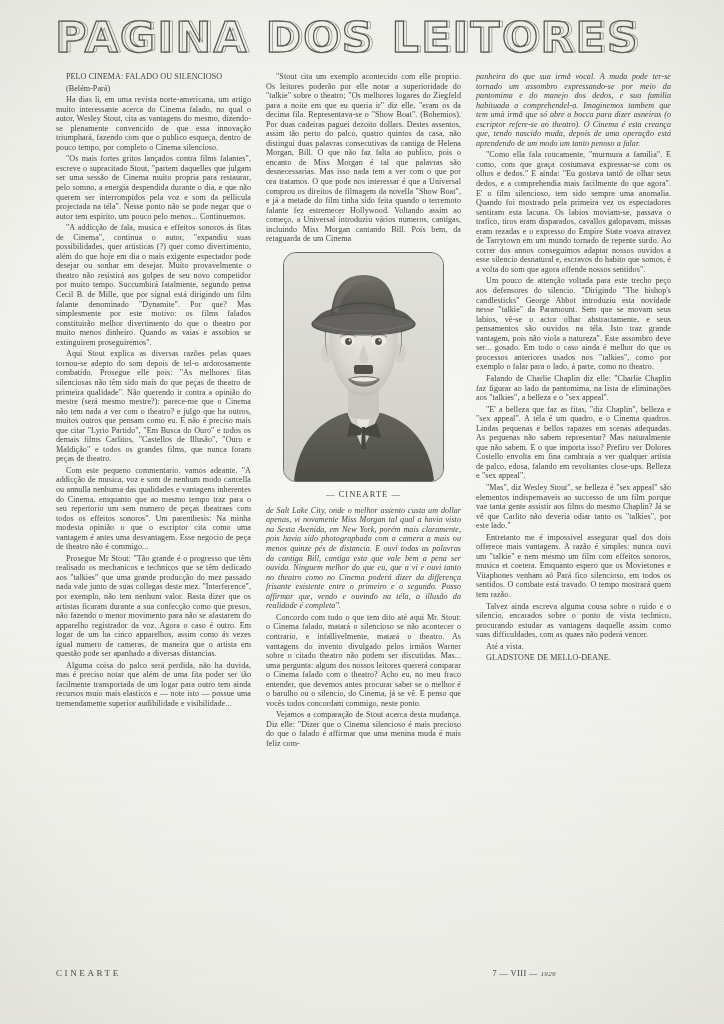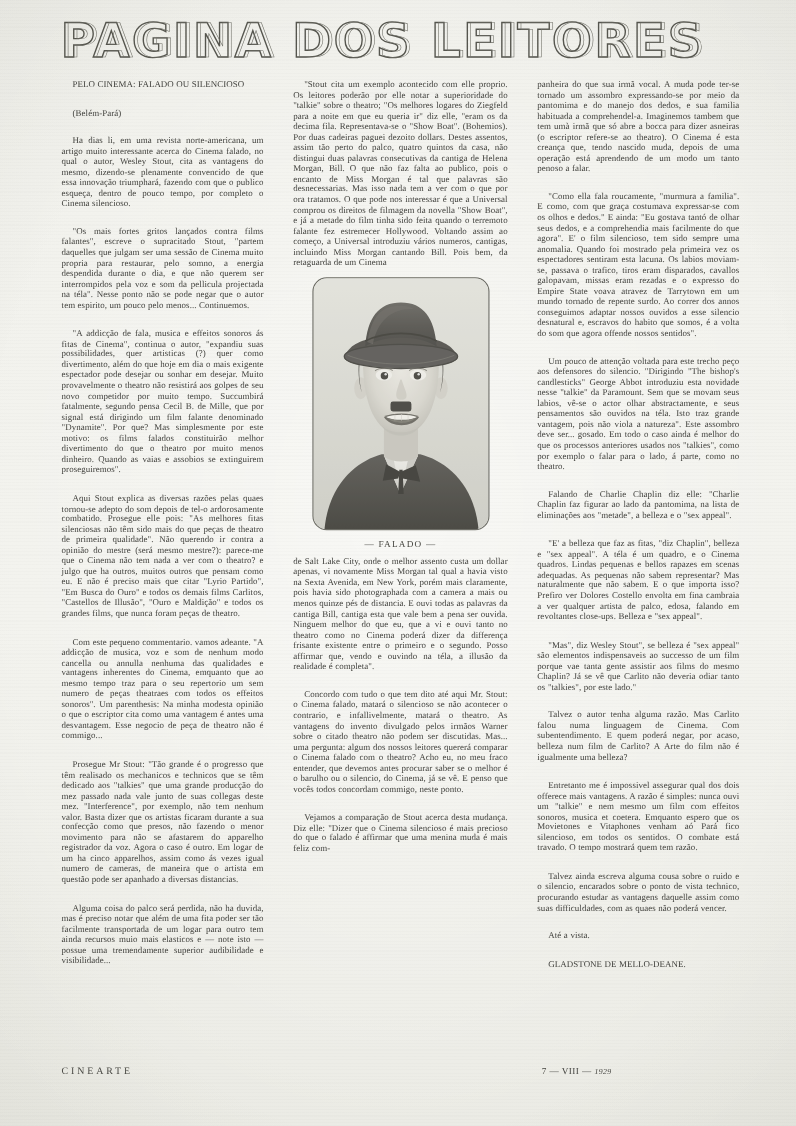--- a/index.html
+++ b/index.html
@@ -29,36 +29,36 @@
   
   .masthead{
     position:absolute;left:50px;top:12px;width:634px;height:50px;
     display:flex;align-items:center;justify-content:center;
   }
   .masthead svg{display:block;}
 
   
   .cols{
     position:absolute;left:56px;top:72px;width:616px;height:868px;
-    display:flex;gap:27px;
+    display:flex;gap:15px;
   }
   .col{width:195px;position:relative;}
   .col p{
     margin:0;
     font-size:8.1px;
     line-height:9.55px;
     text-align:justify;
     text-indent:10px;
     letter-spacing:0.05px;
     word-spacing:0.2px;
     color:#43433f;
     font-family:"Liberation Serif",serif;
   }
-  .col p.noind{text-indent:0;}
-  .col p + p{margin-top:16px;}
+  .col p.noind{text-indent:0;font-style:italic;}
+  .col p + p{margin-top:2px;}
 
   .headline{
     margin:0 0 2px 0;
     text-align:center;
     font-size:8.6px;
     line-height:11px;
     letter-spacing:0.35px;
     text-indent:0;
     color:#3b3b37;
   }
@@ -250,36 +250,35 @@
               <path d="M49 58 C53 34 62 25 79.5 25 C84 25 88 26 91 28 C72 27 58 38 54 60 Z" fill="#5c5a53" opacity="0.55"></path>
               <path d="M47 57 C55 53 66 50 79.5 50 C93 50 104 53 112 57" fill="none" stroke="#26251f" stroke-width="1.6"></path>
 
               <path d="M31 70 C44 75 60 78 79.5 78 C99 78 115 75 128 70" fill="none" stroke="#6e6c63" stroke-width="0.9" opacity="0.6"></path>
 
               <rect x="0" y="0" width="159" height="228" fill="#e8e7df" opacity="0.20"></rect>
               <rect x="0" y="0" width="159" height="228" fill="none"></rect>
             </svg>
           </div>
         </div>
-        <div class="caption">— FALADO —</div>
+        <div class="caption">— CINEARTE —</div>
       </div>
 
       <p class="noind">de Salt Lake City, onde o melhor assento custa um dollar apenas, vi novamente Miss Morgan tal qual a havia visto na Sexta Avenida, em New York, porém mais claramente, pois havia sido photographada com a camera a mais ou menos quinze pés de distancia. E ouvi todas as palavras da cantiga Bill, cantiga esta que vale bem a pena ser ouvida. Ninguem melhor do que eu, que a vi e ouvi tanto no theatro como no Cinema poderá dizer da differença frisante existente entre o primeiro e o segundo. Posso affirmar que, vendo e ouvindo na téla, a illusão da realidade é completa".</p>
       <p>Concordo com tudo o que tem dito até aqui Mr. Stout: o Cinema falado, matará o silencioso se não acontecer o contrario, e infallivelmente, matará o theatro. As vantagens do invento divulgado pelos irmãos Warner sobre o citado theatro não podem ser discutidas. Mas... uma pergunta: algum dos nossos leitores quererá comparar o Cinema falado com o theatro? Acho eu, no meu fraco entender, que devemos antes procurar saber se o melhor é o barulho ou o silencio, do Cinema, já se vê. E penso que vocês todos concordam commigo, neste ponto.</p>
       <p>Vejamos a comparação de Stout acerca desta mudança. Diz elle: "Dizer que o Cinema silencioso é mais precioso do que o falado é affirmar que uma menina muda é mais feliz com-</p>
     </div>
 
     <div class="col">
       <p class="noind">panheira do que sua irmã vocal. A muda pode ter-se tornado um assombro expressando-se por meio da pantomima e do manejo dos dedos, e sua familia habituada a comprehendel-a. Imaginemos tambem que tem umà irmã que só abre a bocca para dizer asneiras (o escriptor refere-se ao theatro). O Cinema é esta creança que, tendo nascido muda, depois de uma operação está aprendendo de um modo um tanto penoso a falar.</p>
       <p>"Como ella fala roucamente, "murmura a familia". E como, com que graça costumava expressar-se com os olhos e dedos." E ainda: "Eu gostava tantó de olhar seus dedos, e a comprehendia mais facilmente do que agora". E' o film silencioso, tem sido sempre uma anomalia. Quando foi mostrado pela primeira vez os espectadores sentiram esta lacuna. Os labios moviam-se, passava o trafico, tiros eram disparados, cavallos galopavam, missas eram rezadas e o expresso do Empire State voava atravez de Tarrytown em um mundo tornado de repente surdo. Ao correr dos annos conseguimos adaptar nossos ouvidos a esse silencio desnatural e, escravos do habito que somos, é a volta do som que agora offende nossos sentidos".</p>
       <p>Um pouco de attenção voltada para este trecho peço aos defensores do silencio. "Dirigindo "The bishop's candlesticks" George Abbot introduziu esta novidade nesse "talkie" da Paramount. Sem que se movam seus labios, vê-se o actor olhar abstractamente, e seus pensamentos são ouvidos na téla. Isto traz grande vantagem, pois não viola a natureza". Este assombro deve ser... gosado. Em todo o caso ainda é melhor do que os processos anteriores usados nos "talkies", como por exemplo o falar para o lado, á parte, como no theatro.</p>
-      <p>Falando de Charlie Chaplin diz elle: "Charlie Chaplin faz figurar ao lado da pantomima, na lista de eliminações aos "metade", a belleza e o "sex appeal".</p>
+      <p>Falando de Charlie Chaplin diz elle: "Charlie Chaplin faz figurar ao lado da pantomima, na lista de eliminações aos "talkies", a belleza e o "sex appeal".</p>
       <p>"E' a belleza que faz as fitas, "diz Chaplin", belleza e "sex appeal". A téla é um quadro, e o Cinema quadros. Lindas pequenas e bellos rapazes em scenas adequadas. As pequenas não sabem representar? Mas naturalmente que não sabem. E o que importa isso? Prefiro ver Dolores Costello envolta em fina cambraia a ver qualquer artista de palco, edosa, falando em revoltantes close-ups. Belleza e "sex appeal".</p>
       <p>"Mas", diz Wesley Stout", se belleza é "sex appeal" são elementos indispensaveis ao successo de um film porque vae tanta gente assistir aos films do mesmo Chaplin? Já se vê que Carlito não deveria odiar tanto os "talkies", por este lado."</p>
-      <p>Talvez o autor tenha alguma razão. Mas Carlito falou numa linguagem de Cinema. Com subentendimento. E quem poderá negar, por acaso, belleza num film de Carlito? A Arte do film não é igualmente uma belleza?</p>
       <p>Entretanto me é impossivel assegurar qual dos dois offerece mais vantagens. A razão é simples: nunca ouvi um "talkie" e nem mesmo um film com effeitos sonoros, musica et coetera. Emquanto espero que os Movietones e Vitaphones venham aó Pará fico silencioso, em todos os sentidos. O combate está travado. O tempo mostrará quem tem razão.</p>
       <p>Talvez ainda escreva alguma cousa sobre o ruido e o silencio, encarados sobre o ponto de vista technico, procurando estudar as vantagens daquelle assim como suas difficuldades, com as quaes não poderá vencer.</p>
       <p>Até a vista.</p>
       <p class="signature">GLADSTONE DE MELLO-DEANE.</p>
     </div>
   </div>
 
   <div class="footer">
     <div class="foot-left">CINEARTE</div>
     <div class="foot-right"><span>7 — VIII — </span><span class="yr">1929</span></div>

